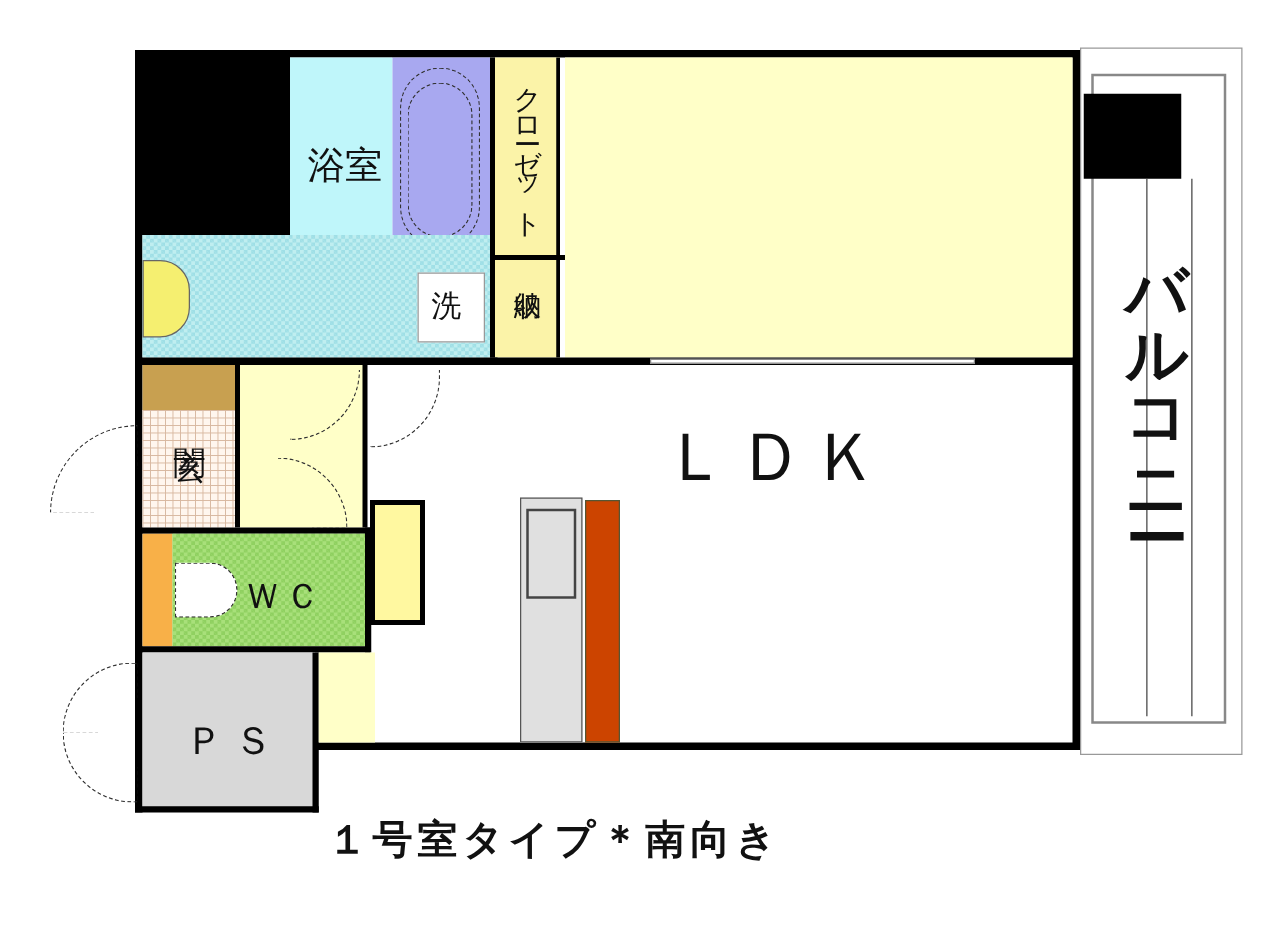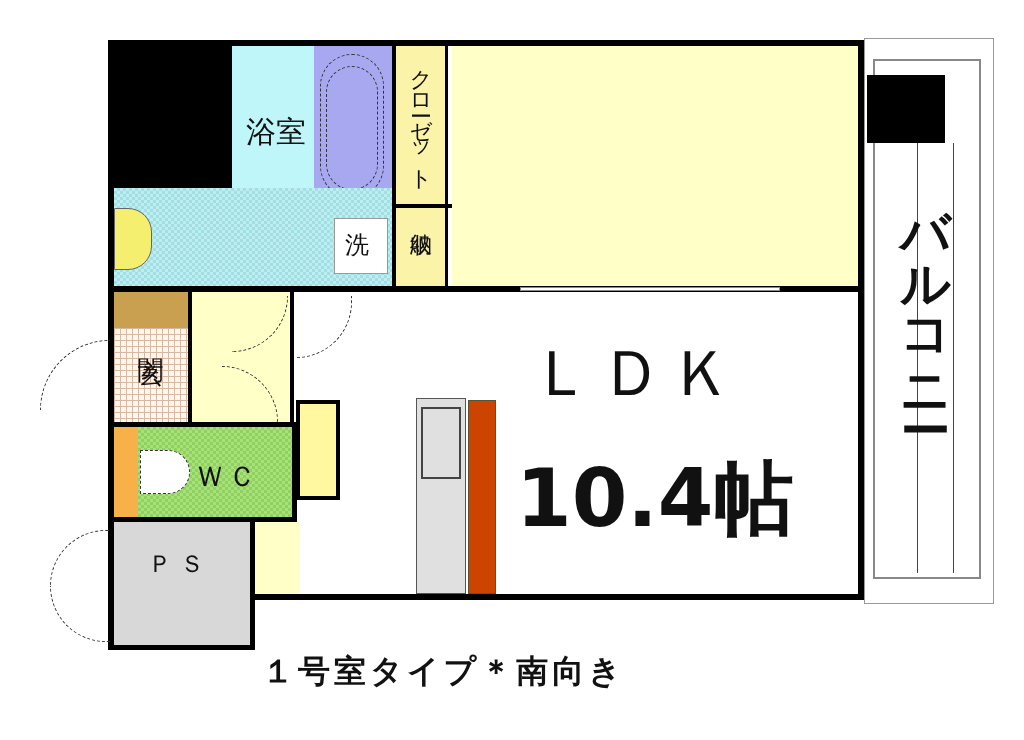--- a/index.html
+++ b/index.html
@@ -93,30 +93,29 @@
   <div class="abs" style="left:114px;top:427px;width:24px;height:90px;background:#f8b048;"></div>
   <div class="abs checker-green" style="left:138px;top:427px;width:154px;height:90px;"></div>
   <div class="abs" style="left:140px;top:450px;width:50px;height:44px;background:#fff;border:1.5px dashed #333;border-radius:0 22px 22px 0;"></div>
   <div class="room-label" style="left:196px;top:458px;font-size:28px;letter-spacing:4px;">ＷＣ</div>
   <div class="abs wall" style="left:292px;top:422px;width:5px;height:100px;"></div>
   <div class="abs wall" style="left:108px;top:517px;width:188px;height:5px;"></div>
 
   <div class="abs" style="left:296px;top:400px;width:44px;height:100px;background:#fff8a0;border:4px solid #000;"></div>
 
   <div class="abs" style="left:114px;top:522px;width:138px;height:124px;background:#d8d8d8;"></div>
-  <div class="room-label" style="left:148px;top:548px;font-size:24px;letter-spacing:8px;">ＰＳ</div>
+  <div class="room-label" style="left:148px;top:572px;font-size:31px;letter-spacing:8px;">ＰＳ</div>
   <div class="abs wall" style="left:250px;top:522px;width:5px;height:128px;"></div>
   <div class="abs wall" style="left:108px;top:645px;width:147px;height:5px;"></div>
   <div class="door-arc" style="left:50px;top:530px;width:60px;height:56px;border-radius:60px 0 0 0;border-right:none;border-bottom:none;"></div>
   <div class="door-arc" style="left:50px;top:586px;width:60px;height:56px;border-radius:0 0 0 60px;border-right:none;border-top:none;"></div>
 
   <div class="abs" style="left:297px;top:292px;width:561px;height:302px;background:#ffffc8;z-index:-1;"></div>
   <div class="abs" style="left:255px;top:522px;width:45px;height:72px;background:#ffffc8;"></div>
-  <div class="room-label" style="left:530px;top:330px;font-size:64px;letter-spacing:6px;">ＬＤＫ</div>
-  <div class="room-label bold" style="left:516px;top:446px;font-size:80px;">10.4帖</div>
+  <div class="room-label" style="left:530px;top:330px;font-size:54px;letter-spacing:6px;">ＬＤＫ</div>
 
   <div class="abs" style="left:416px;top:398px;width:50px;height:196px;background:#e0e0e0;border:1.5px solid #555;">
     <div class="abs" style="left:4px;top:8px;width:40px;height:72px;border:2px solid #444;"></div>
   </div>
   <div class="abs" style="left:468px;top:400px;width:28px;height:194px;background:#cc4400;border:1px solid #553;"></div>
 
   <div class="abs" style="left:864px;top:38px;width:130px;height:566px;background:#ffffff;border:1px solid #999;">
     <div class="abs" style="left:8px;top:20px;width:108px;height:520px;border:2px solid #888;"></div>
     <div class="abs wall" style="left:2px;top:36px;width:78px;height:68px;"></div>
     <div class="abs" style="left:52px;top:104px;width:1px;height:430px;background:#444;"></div>

